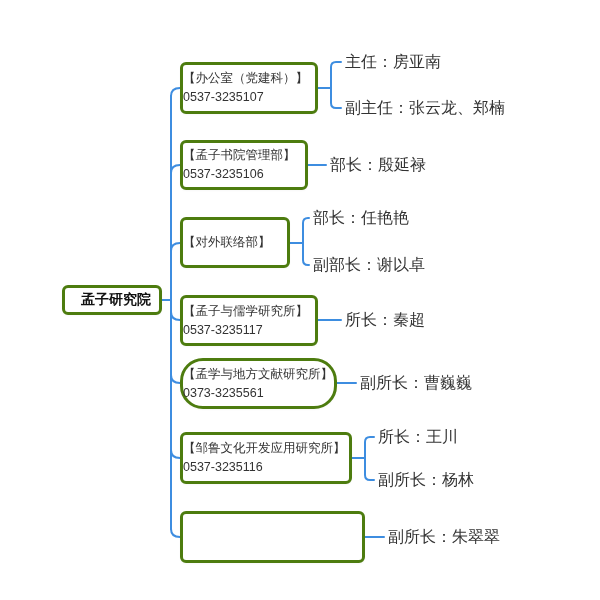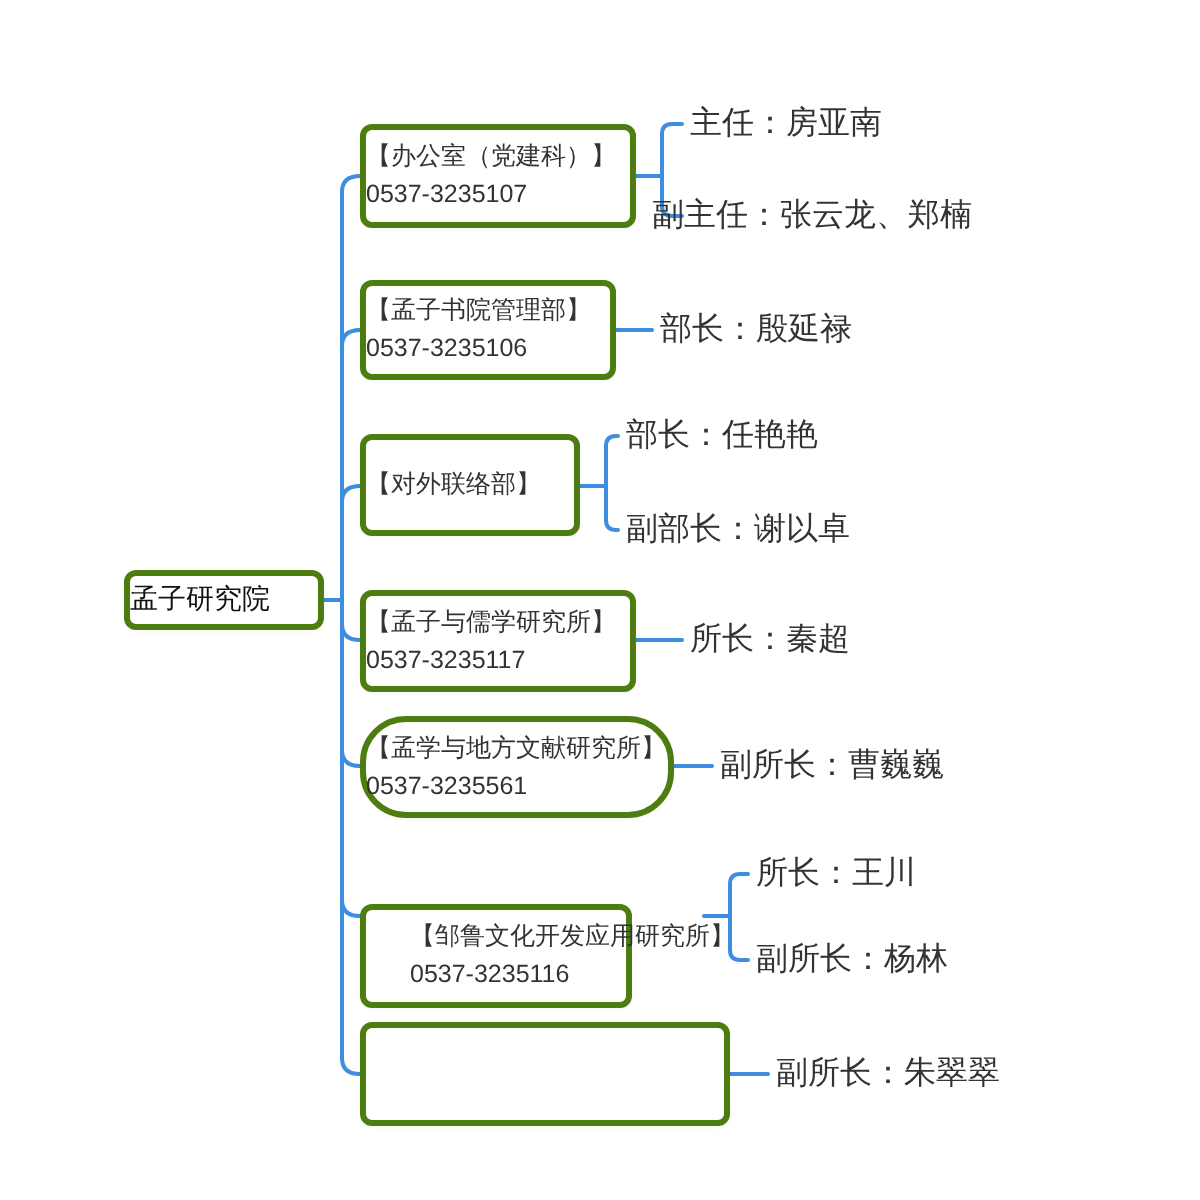--- a/index.html
+++ b/index.html
@@ -26,23 +26,24 @@
     border-radius: 6px;
     display: flex;
     flex-direction: column;
     align-items: flex-start;
     justify-content: center;
     white-space: nowrap;
     color: #333333;
     box-shadow: 0 1px 2px rgba(0,0,0,0.03);
   }
   .root-node {
-    font-weight: normal;
+    font-weight: bold;
     font-size: 14px;
     color: #111111;
+    padding-left: 16px;
   }
   .dept-name, .dept-phone {
     font-size: 12.5px;
     line-height: 19px;
     color: #333333;
     text-align: center;
   }
   .leaf {
     position: absolute;
     transform: translateY(-50%);
@@ -108,33 +109,33 @@
     <div class="dept-name">【对外联络部】</div>
   </div>
 
   <div class="node" style="left:180px; top:295px; width:138px; height:51px;">
     <div class="dept-name">【孟子与儒学研究所】</div>
     <div class="dept-phone">0537-3235117</div>
   </div>
 
   <div class="node" style="left:180px; top:358px; width:157px; height:51px;border-radius:23px;">
     <div class="dept-name">【孟学与地方文献研究所】</div>
-    <div class="dept-phone">0537-3235561</div>
+    <div class="dept-phone">0373-3235561</div>
   </div>
 
-  <div class="node" style="left:180px; top:452px; width:136px; height:52px;padding-left:22px;">
+  <div class="node" style="left:180px; top:432px; width:172px; height:52px;">
     <div class="dept-name">【邹鲁文化开发应用研究所】</div>
     <div class="dept-phone">0537-3235116</div>
   </div>
 
   <div class="node" style="left:180px; top:511px; width:185px; height:52px;">
   </div>
 
   <div class="leaf" style="left:345px; top:62px;">主任：房亚南</div>
-  <div class="leaf" style="left:326px; top:108px;">副主任：张云龙、郑楠</div>
+  <div class="leaf" style="left:345px; top:108px;">副主任：张云龙、郑楠</div>
   <div class="leaf" style="left:330px; top:165px;">部长：殷延禄</div>
   <div class="leaf" style="left:313px; top:218px;">部长：任艳艳</div>
   <div class="leaf" style="left:313px; top:265px;text-align:center;">副部长：谢以卓</div>
   <div class="leaf" style="left:345px; top:320px;">所长：秦超</div>
   <div class="leaf" style="left:360px; top:383px;">副所长：曹巍巍</div>
   <div class="leaf" style="left:378px; top:437px;">所长：王川</div>
   <div class="leaf" style="left:378px; top:480px;">副所长：杨林</div>
   <div class="leaf" style="left:388px; top:537px;">副所长：朱翠翠</div>
 
 </div>

